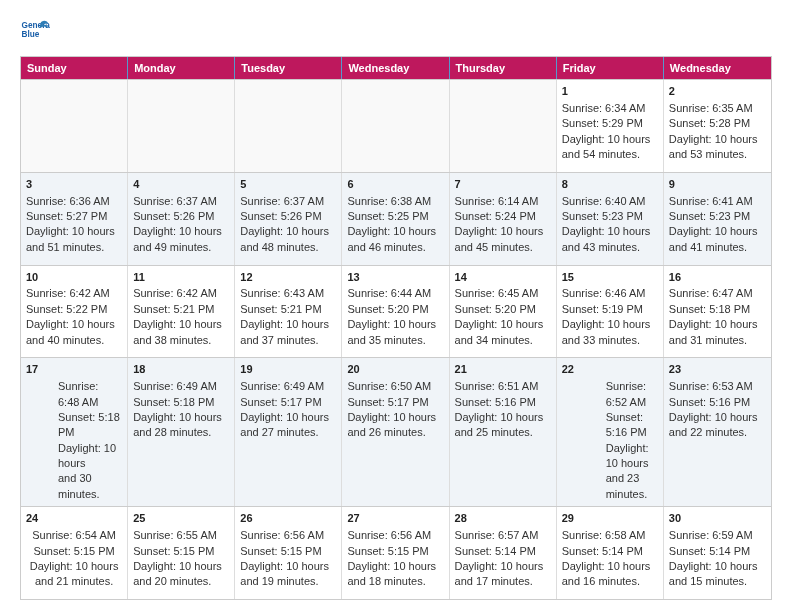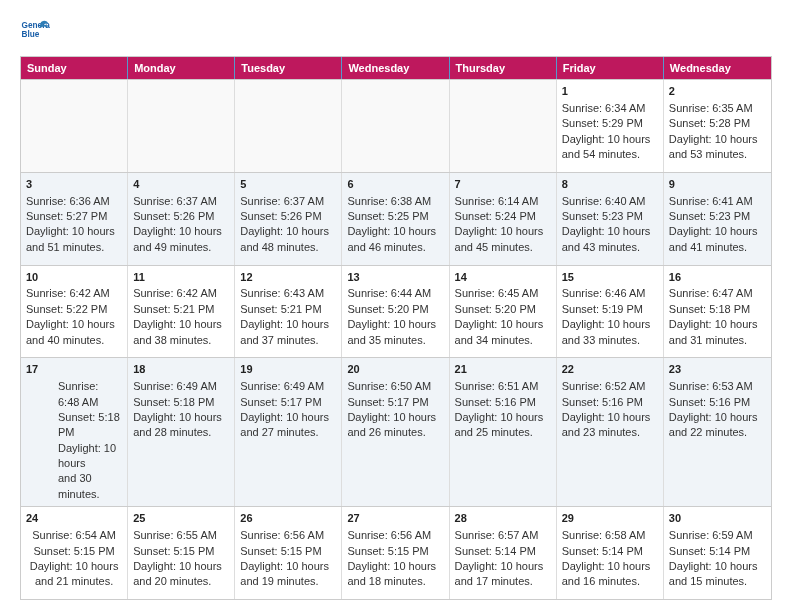--- a/index.html
+++ b/index.html
@@ -287,21 +287,21 @@
           </div>
           <div class="cal-cell alt-row">
             <span class="day-num">21</span>
             <div class="cell-info" style="white-space: pre-line;">Sunrise: 6:51 AM
 Sunset: 5:16 PM
 Daylight: 10 hours
 and 25 minutes.</div>
           </div>
           <div class="cal-cell alt-row">
             <span class="day-num">22</span>
-            <div class="cell-info" style="white-space: pre-line;">Sunrise: 6:52 AM
+            <div class="cell-info" style="white-space: pre-line; margin-left: 44px;">Sunrise: 6:52 AM
 Sunset: 5:16 PM
 Daylight: 10 hours
 and 23 minutes.</div>
           </div>
           <div class="cal-cell alt-row">
             <span class="day-num">23</span>
             <div class="cell-info" style="white-space: pre-line;">Sunrise: 6:53 AM
 Sunset: 5:16 PM
 Daylight: 10 hours
 and 22 minutes.</div>

